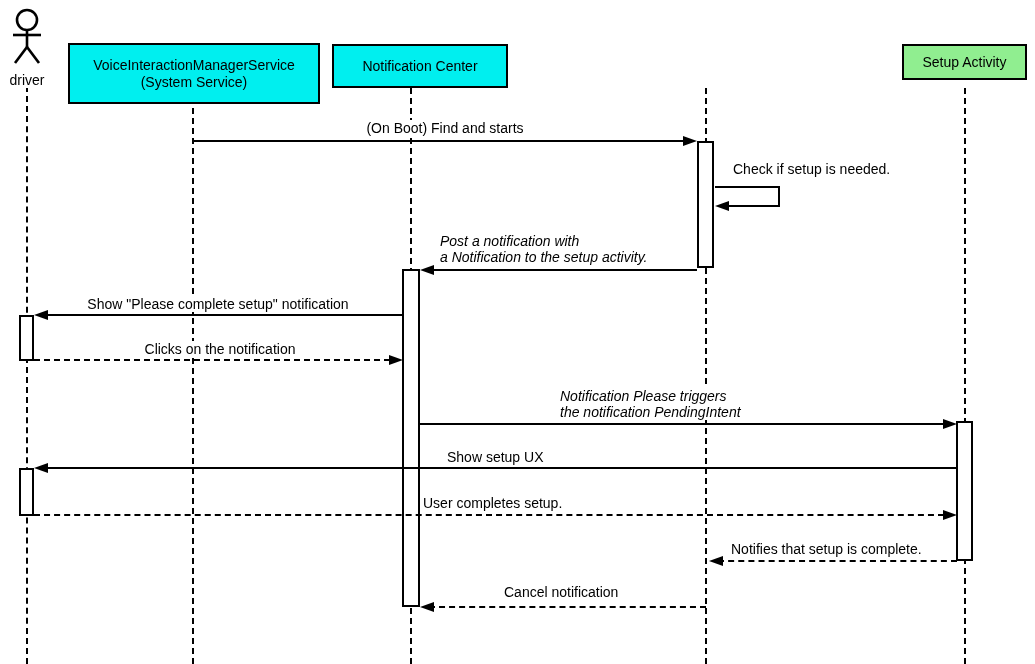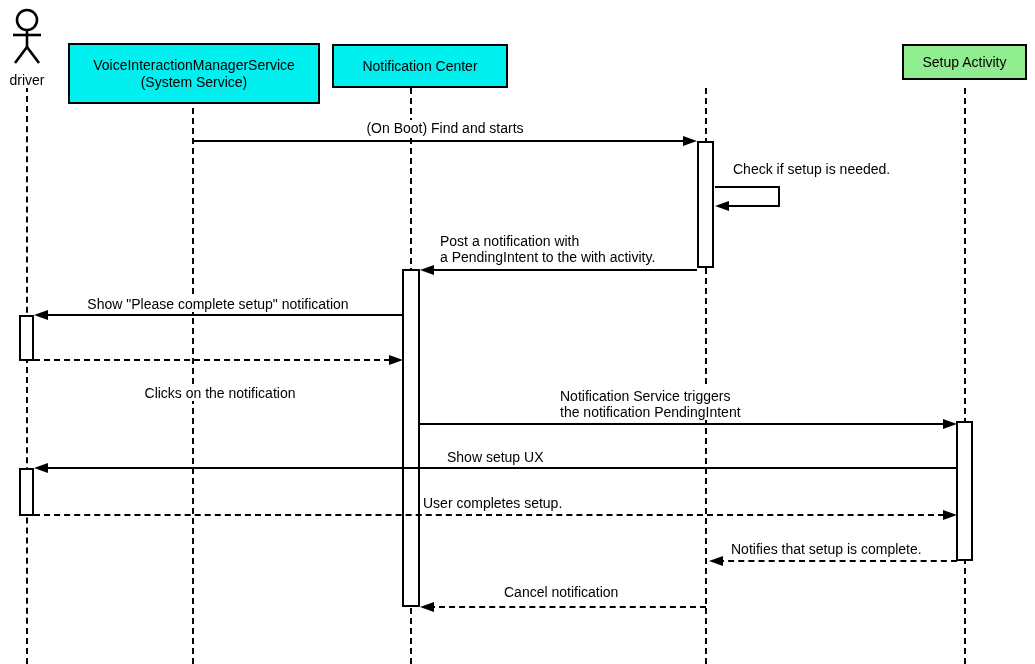--- a/index.html
+++ b/index.html
@@ -32,21 +32,21 @@
 
   
   .ah { position: absolute; width: 0; height: 0; z-index: 3; }
   .ah.left  { border-right: 14px solid #000; border-top: 5px solid transparent; border-bottom: 5px solid transparent; }
   .ah.right { border-left: 14px solid #000;  border-top: 5px solid transparent; border-bottom: 5px solid transparent; }
 
   
   .mlabel { position: absolute; font-size: 14px; line-height: 16px; white-space: nowrap;
             background: #fff; padding: 0 3px; z-index: 4; }
   .mlabel.center { transform: translateX(-50%); text-align: right; }
-  .mlabel span { display: block; }
+  .mlabel span { display: block; font-style: italic; }
 </style>
 </head>
 <body>
 
 <div class="stage">
 
   <div class="lifeline" style="left:26px;  top:86px; height:578px;"></div>
   <div class="lifeline" style="left:192px; top:88px; height:576px;"></div>
   <div class="lifeline" style="left:410px; top:88px; height:576px;"></div>
   <div class="lifeline" style="left:705px; top:88px; height:576px;"></div>
@@ -87,35 +87,35 @@
   <div class="mline" style="left:715px; top:186px; width:65px;"></div>
   <div class="vline" style="left:778px; top:186px; height:21px;"></div>
   <div class="mline" style="left:729px; top:205px; width:51px;"></div>
   <div class="ah left" style="left:715px; top:201px;"></div>
   <div class="mlabel" style="left:730px; top:161px;text-align:right;">Check if setup is needed.</div>
 
   <div class="mline" style="left:429px; top:269px; width:268px;"></div>
   <div class="ah left" style="left:420px; top:265px;"></div>
   <div class="mlabel" style="left:437px; top:233px;">
     <span>Post a notification with</span>
-    <span>a PendingIntent to the with activity.</span>
+    <span>a Notification to the setup activity.</span>
   </div>
 
   <div class="mline" style="left:43px; top:314px; width:360px;"></div>
   <div class="ah left" style="left:34px; top:310px;"></div>
   <div class="mlabel center" style="left:218px; top:296px;">Show "Please complete setup" notification</div>
 
   <div class="mdash" style="left:34px; top:359px; width:356px;"></div>
   <div class="ah right" style="left:389px; top:355px;"></div>
-  <div class="mlabel center" style="left:220px; top:341px;margin-top:44px;">Clicks on the notification</div>
+  <div class="mlabel center" style="left:220px; top:341px;">Clicks on the notification</div>
 
   <div class="mline" style="left:420px; top:423px; width:528px;"></div>
   <div class="ah right" style="left:943px; top:419px;"></div>
   <div class="mlabel" style="left:557px; top:388px;">
-    <span>Notification Service triggers</span>
+    <span>Notification Please triggers</span>
     <span>the notification PendingIntent</span>
   </div>
 
   <div class="mline" style="left:43px; top:467px; width:914px;"></div>
   <div class="ah left" style="left:34px; top:463px;"></div>
   <div class="mlabel" style="left:444px; top:449px;">Show setup UX</div>
 
   <div class="mdash" style="left:34px; top:514px; width:910px;"></div>
   <div class="ah right" style="left:943px; top:510px;"></div>
   <div class="mlabel" style="left:420px; top:495px;">User completes setup.</div>

